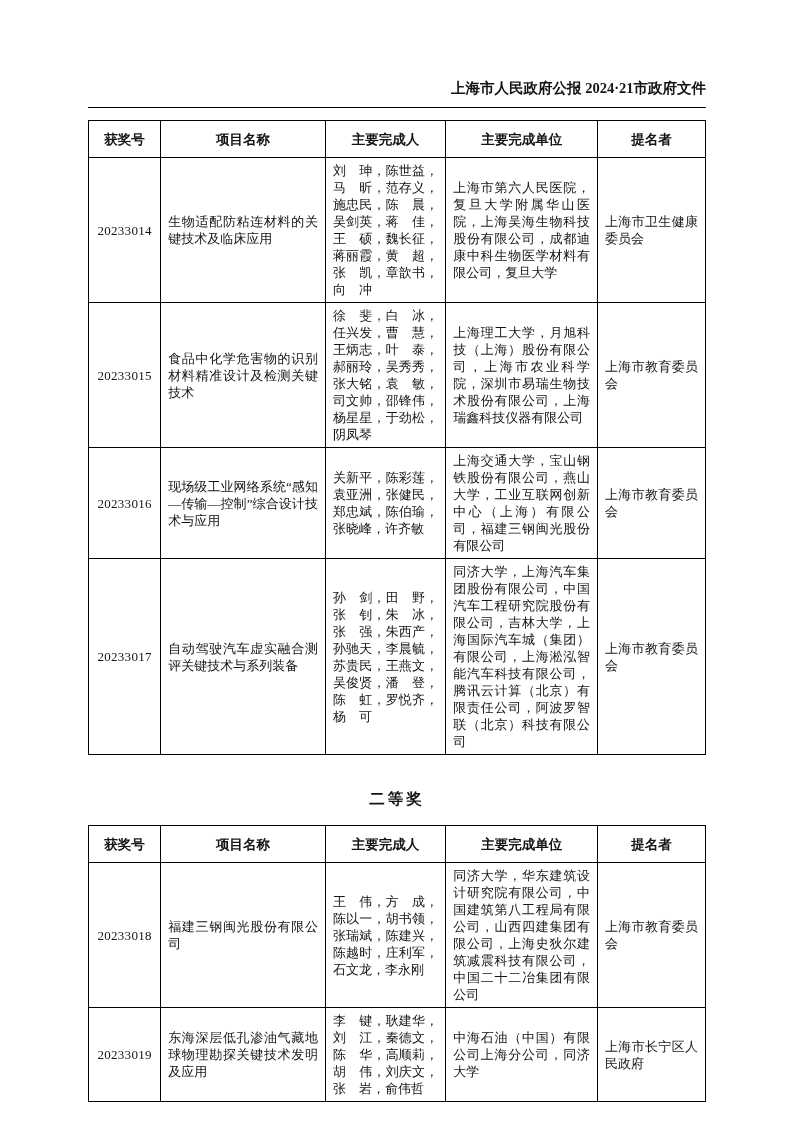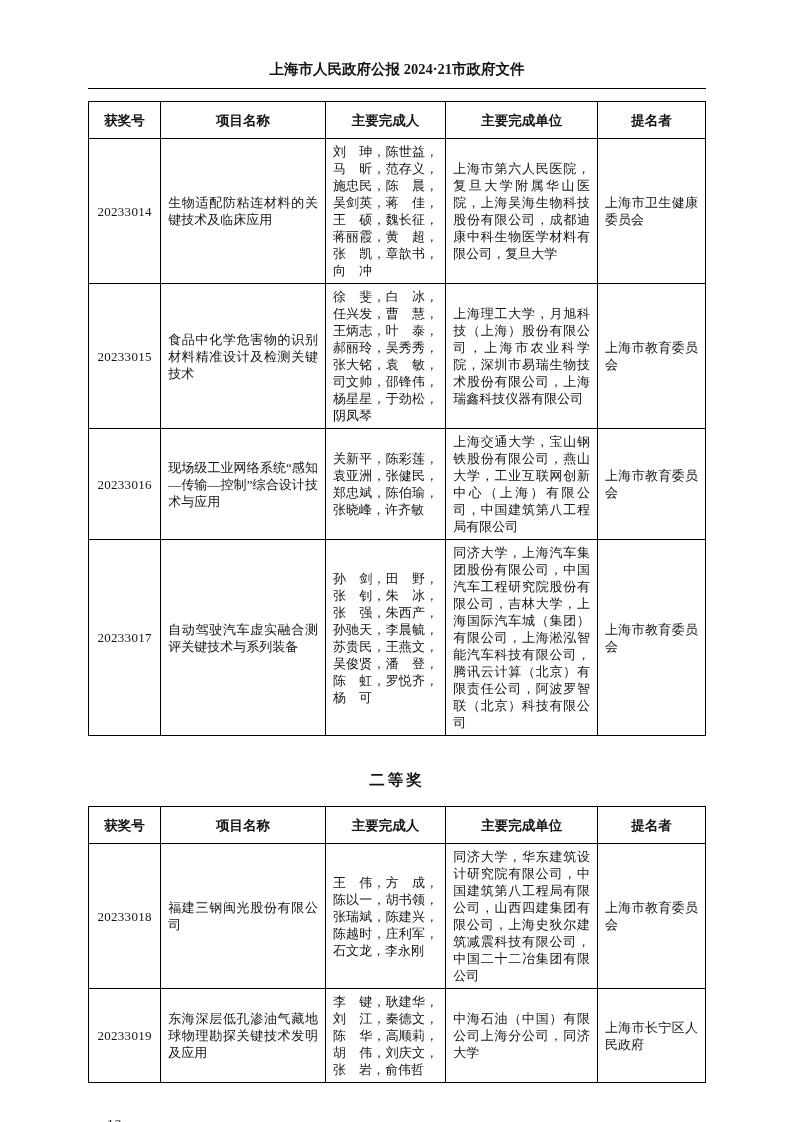--- a/index.html
+++ b/index.html
@@ -5,22 +5,22 @@
   html,body { margin:0; padding:0; background:#e8e8e8; }
   .page {
     width:793px; height:1122px; background:#ffffff; margin:0 auto;
     position:relative; color:#141414;
     font-family:"Liberation Serif","DejaVu Serif",serif;
     box-sizing:border-box; overflow:hidden;
   }
   .content { position:absolute; left:88px; top:0; width:618px; }
 
   .page-header {
-    display:flex; justify-content:center; align-items:baseline;
-    margin-top:60px; font-weight:bold; font-size:14.5px;
+    display:flex; justify-content:flex-end; align-items:baseline;
+    margin-top:79px; font-weight:bold; font-size:14.5px;
   }
   .header-rule { border:none; border-top:1.6px solid #000; margin:9px 0 0 0; }
 
   table.award-table {
     width:100%; border-collapse:collapse; table-layout:fixed; margin-top:12px;
   }
   .award-table th, .award-table td {
     border:1.2px solid #000; font-size:13px; line-height:17px;
     padding:4px 7px; vertical-align:middle; box-sizing:border-box;
     word-break:break-all; overflow:hidden;
@@ -82,21 +82,21 @@
           <td class="award-no">20233015</td>
           <td class="jtext">食品中化学危害物的识别材料精准设计及检测关键技术</td>
           <td class="jtext">徐　斐，白　冰，任兴发，曹　慧，王炳志，叶　泰，郝丽玲，吴秀秀，张大铭，袁　敏，司文帅，邵锋伟，杨星星，于劲松，阴凤琴</td>
           <td class="jtext">上海理工大学，月旭科技（上海）股份有限公司，上海市农业科学院，深圳市易瑞生物技术股份有限公司，上海瑞鑫科技仪器有限公司</td>
           <td class="jtext">上海市教育委员会</td>
         </tr>
         <tr style="height:109px">
           <td class="award-no">20233016</td>
           <td class="jtext">现场级工业网络系统“感知—传输—控制”综合设计技术与应用</td>
           <td class="jtext">关新平，陈彩莲，袁亚洲，张健民，郑忠斌，陈伯瑜，张晓峰，许齐敏</td>
-          <td class="jtext">上海交通大学，宝山钢铁股份有限公司，燕山大学，工业互联网创新中心（上海）有限公司，中国建筑第八工程局有限公司</td>
+          <td class="jtext">上海交通大学，宝山钢铁股份有限公司，燕山大学，工业互联网创新中心（上海）有限公司，福建三钢闽光股份有限公司</td>
           <td class="jtext">上海市教育委员会</td>
         </tr>
         <tr style="height:193px">
           <td class="award-no">20233017</td>
           <td class="jtext">自动驾驶汽车虚实融合测评关键技术与系列装备</td>
           <td class="jtext">孙　剑，田　野，张　钊，朱　冰，张　强，朱西产，孙驰天，李晨毓，苏贵民，王燕文，吴俊贤，潘　登，陈　虹，罗悦齐，杨　可</td>
           <td class="jtext">同济大学，上海汽车集团股份有限公司，中国汽车工程研究院股份有限公司，吉林大学，上海国际汽车城（集团）有限公司，上海淞泓智能汽车科技有限公司，腾讯云计算（北京）有限责任公司，阿波罗智联（北京）科技有限公司</td>
           <td class="jtext">上海市教育委员会</td>
         </tr>
       </tbody>

